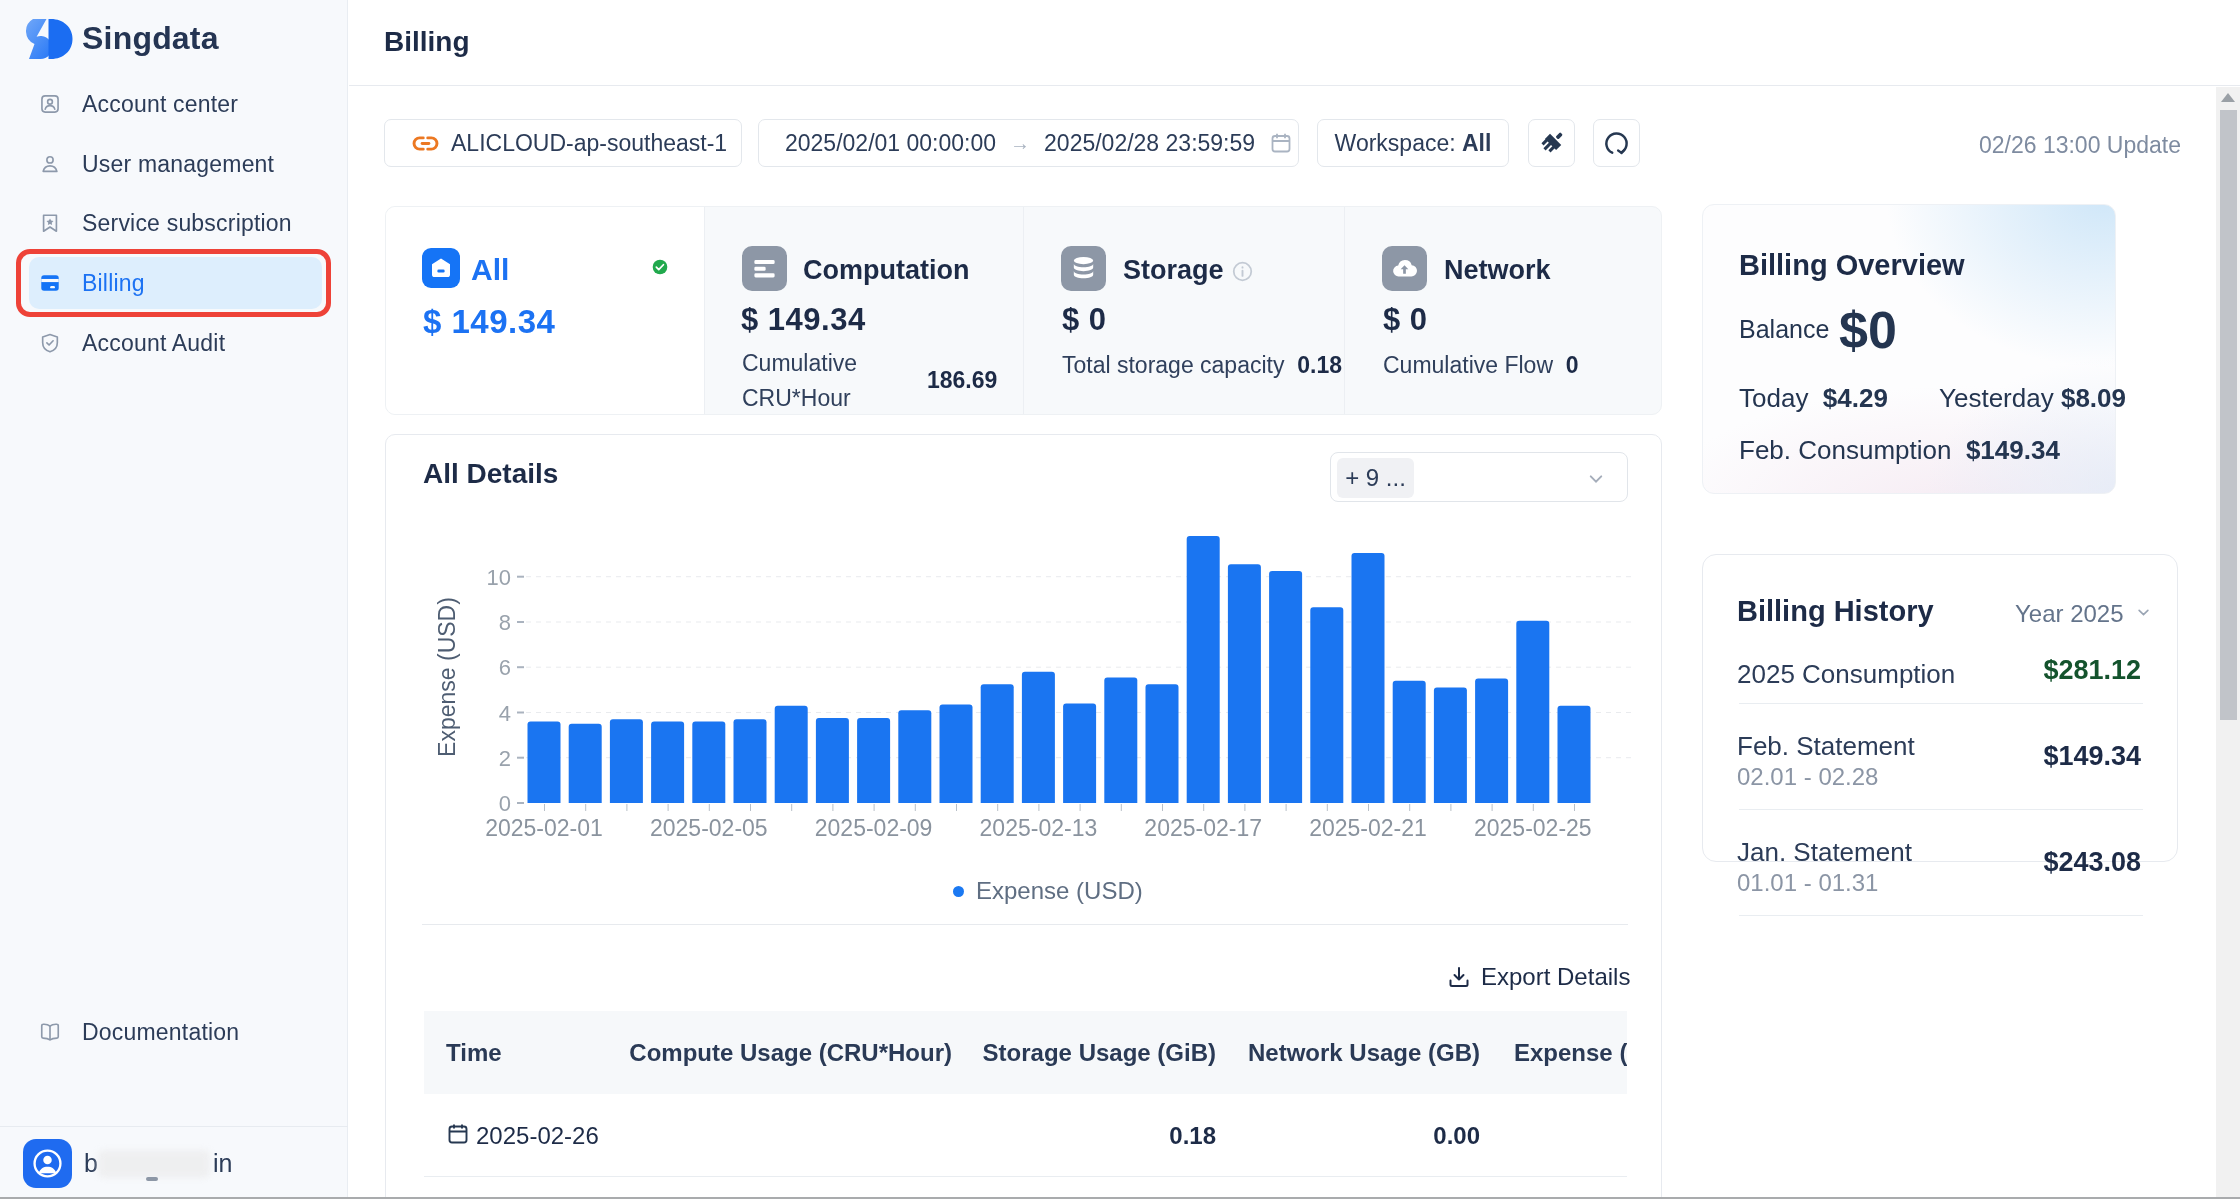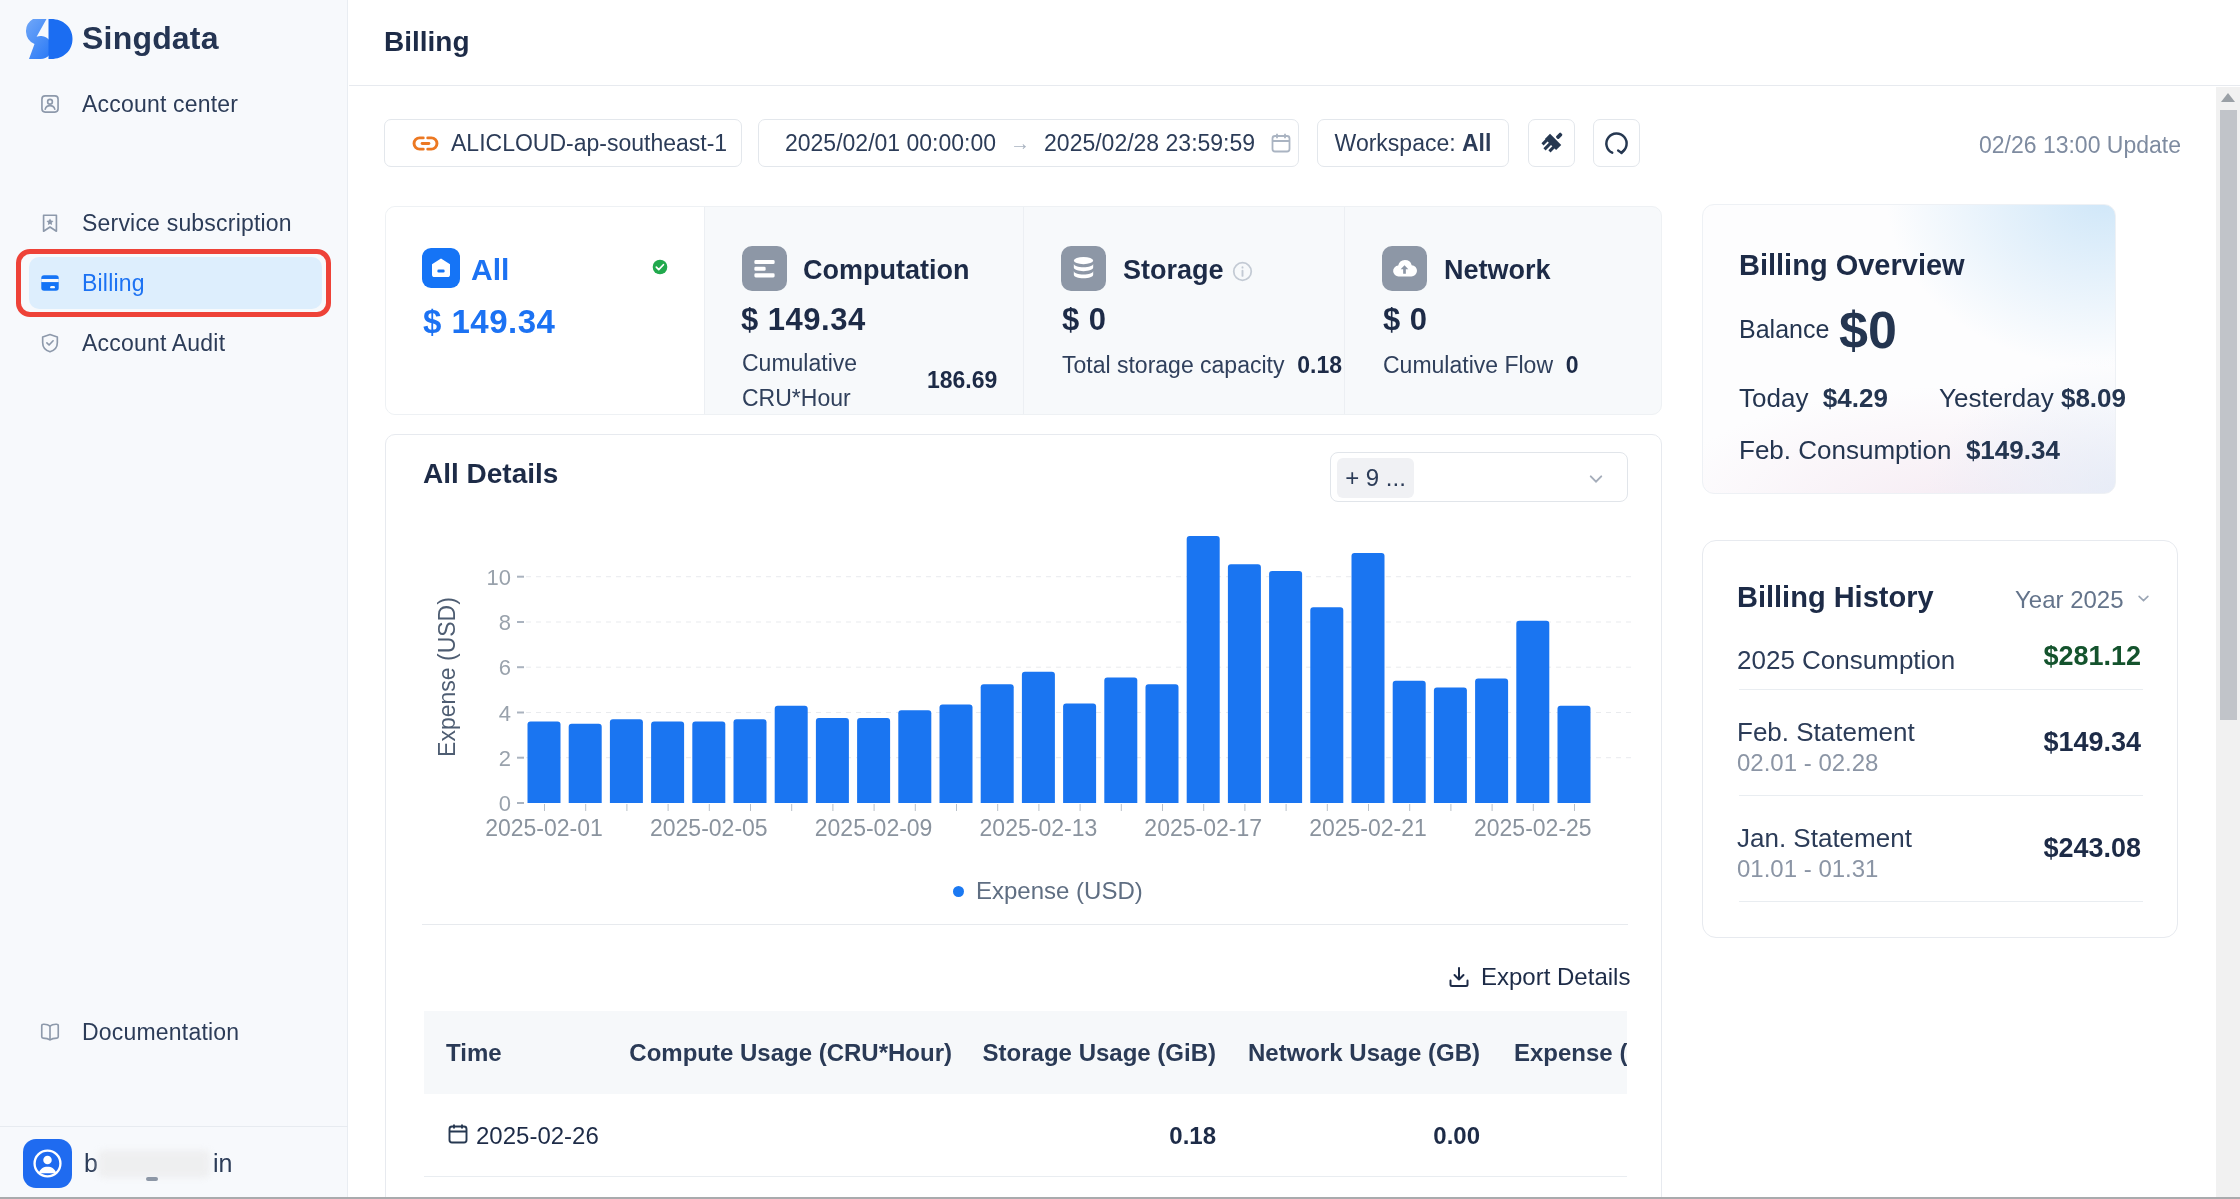--- a/index.html
+++ b/index.html
@@ -45,21 +45,21 @@
 #chartselect .tag { position:absolute; left:6px; top:5px; width:77px; height:40px; background:#f0f1f4; border-radius:6px; font-size:24px; color:#2c3c58; display:flex; align-items:center; justify-content:center; }
 
 
 #overview { position:absolute; left:1702px; top:204px; width:414px; height:290px; border-radius:12px; border:1px solid #eef1f5;
   background:
    radial-gradient(350px 280px at 97% -4%, rgba(204,229,248,0.95) 0%, rgba(204,229,248,0) 62%),
    radial-gradient(380px 260px at 102% 100%, rgba(224,233,246,0.75) 0%, rgba(224,233,246,0) 52%),
    radial-gradient(500px 210px at 62% 108%, rgba(243,229,239,0.75) 0%, rgba(243,229,239,0) 62%),
    linear-gradient(#fdfdfe,#fdfdfe);
 }
-#history { position:absolute; left:1702px; top:540px; width:476px; height:398px; background:#fff; border:1px solid #e7eaef; border-radius:14px; }
+#history { position:absolute; left:1702px; top:554px; width:476px; height:308px; background:#fff; border:1px solid #e7eaef; border-radius:14px; }
 .hrow-line { position:absolute; left:36px; width:404px; height:1px; background:#e9edf1; }
 
 
 #export { position:absolute; left:1447px; top:963px; font-size:24px; color:#1d2b47; }
 #thead { position:absolute; left:424px; top:1011px; width:1203px; height:83px; background:#f6f8fa; overflow:hidden; }
 .th { position:absolute; font-size:24px; font-weight:bold; color:#2a3a56; top:28px; white-space:nowrap; }
 #trow { position:absolute; left:424px; top:1094px; width:1203px; height:82px; background:#fff; }
 .td { position:absolute; font-size:24px; color:#1d2b47; top:28px; white-space:nowrap; }
 #rowline { position:absolute; left:424px; top:1176px; width:1203px; height:1px; background:#e9edf1; }
 #bottombar { position:absolute; left:0; top:1197px; width:2240px; height:2px; background:#a9abad; }
@@ -83,20 +83,27 @@
   <div id="billing-hl"></div>
   <div id="red-annot"></div>
 
   <div class="navrow" style="top:78px;">
     <svg class="ic" viewBox="0 0 24 24" fill="none" stroke="#8d99ab" stroke-width="1.8">
       <rect x="3.2" y="3.2" width="17.6" height="17.6" rx="3.5"></rect>
       <circle cx="12" cy="9.6" r="2.6"></circle>
       <path d="M6.8 17.6 c0.8-2.8 2.8-3.8 5.2-3.8 c2.4 0 4.4 1 5.2 3.8" stroke-linecap="round"></path>
     </svg>
     <span class="lbl">Account center</span>
+  </div>
+  <div class="navrow" style="top:138px;">
+    <svg class="ic" viewBox="0 0 24 24" fill="none" stroke="#8d99ab" stroke-width="1.8">
+      <circle cx="12" cy="7.5" r="3.4"></circle>
+      <path d="M4.5 20 c1-4.2 3.9-6 7.5-6 c3.6 0 6.5 1.8 7.5 6 Z" stroke-linejoin="round"></path>
+    </svg>
+    <span class="lbl">User management</span>
   </div>
   <div class="navrow" style="top:197px;padding-left:26px;">
     <svg class="ic" viewBox="0 0 24 24" fill="none" stroke="#8d99ab" stroke-width="1.8">
       <path d="M5 3.5 h14 v17.5 l-7 -4.6 l-7 4.6 Z" stroke-linejoin="round"></path>
       <path d="M12 7 l1.2 2.4 2.6 0.4 -1.9 1.9 0.45 2.6 -2.35 -1.25 -2.35 1.25 0.45 -2.6 -1.9 -1.9 2.6 -0.4 Z" fill="#8d99ab" stroke="none"></path>
     </svg>
     <span class="lbl">Service subscription</span>
   </div>
   <div class="navrow" style="top:257px;">
     <svg class="ic" viewBox="0 0 24 24">

